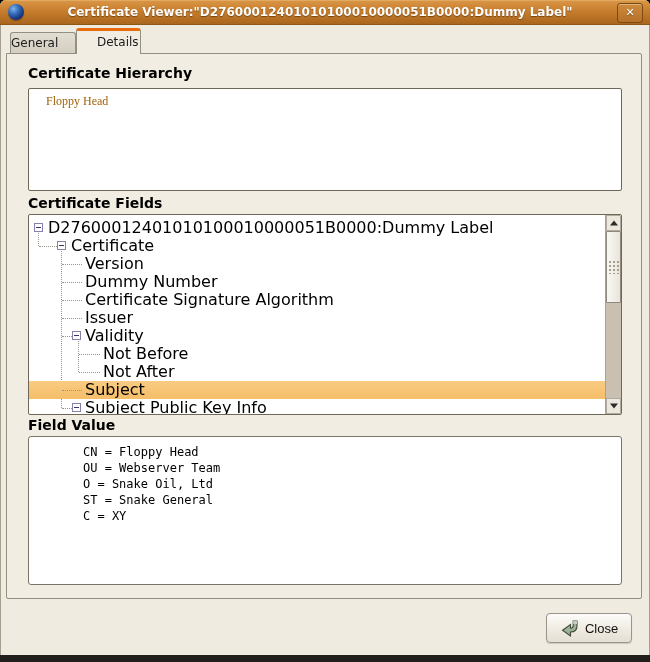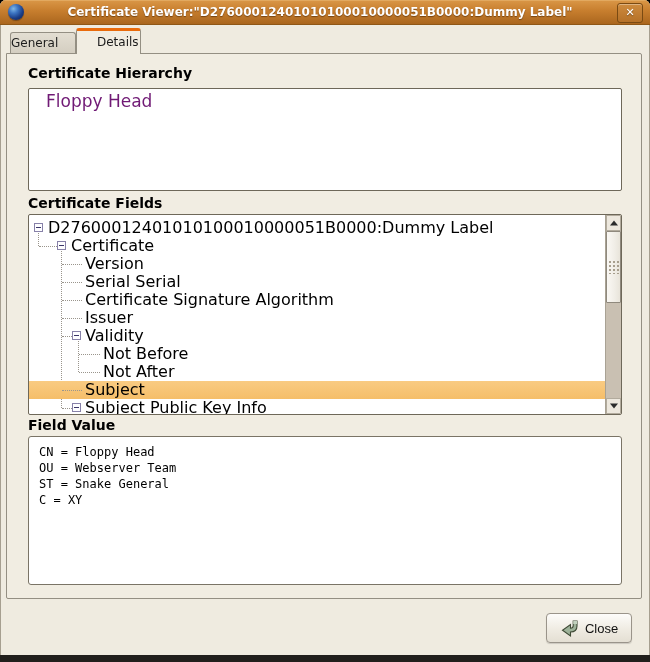--- a/index.html
+++ b/index.html
@@ -28,21 +28,21 @@
   .tab-active{left:76px;top:28px;width:65px;height:26px;line-height:23px;z-index:3;
     background:#F1EDE2;border:1px solid #948F83;border-bottom:none;border-radius:3px 3px 0 0;
     border-top:3px solid #E96B0C;padding-left:20px;}
   
   .panel{position:absolute;left:6px;top:53px;width:636px;height:546px;box-sizing:border-box;
     background:#F1EDE2;border:1px solid #948F83;border-radius:0 2px 2px 2px;z-index:1;}
   .sec-label{position:absolute;left:21px;font-size:14px;font-weight:bold;color:#000;}
   .white-box{position:absolute;left:21px;width:594px;box-sizing:border-box;background:#fff;
     border:1px solid #6E6859;border-radius:2px;overflow:hidden;}
   
-  .hlist-item{position:absolute;left:17px;height:16px;line-height:16px;font-size:17px;color:#701a75;white-space:nowrap;}
+  .hlist-item{position:absolute;left:17px;height:16px;line-height:16px;font-size:12px;color:#a16207;white-space:nowrap;font-family:Liberation Serif, serif;}
   
   .tree-content{position:absolute;left:0;top:0;bottom:0;right:16px;overflow:hidden;}
   .tree-row{position:absolute;left:0;right:0;height:18px;}
   .tree-row.selected{background:linear-gradient(180deg,#F9CB82 0%,#F5BE69 100%);}
   .tree-label{position:absolute;top:0;height:18px;line-height:18px;font-size:16px;color:#000;white-space:nowrap;}
   .expander{position:absolute;top:4px;width:9px;height:9px;box-sizing:border-box;
     border:1px solid #8781A8;background:#FDFDFF;}
   .expander::after{content:"";position:absolute;left:1px;right:1px;top:3px;border-top:1px solid #3B3668;}
   .hdash{position:absolute;top:9px;border-top:1px dotted #9A958C;height:0;}
   .vguide{position:absolute;width:0;border-left:1px dotted #9A958C;}
@@ -55,21 +55,21 @@
     width:0;height:0;border-left:4px solid transparent;border-right:4px solid transparent;}
   .tri-up{border-bottom:5px solid #2B2B2B;}
   .tri-dn{border-top:5px solid #2B2B2B;}
   .sb-thumb{position:absolute;left:0;right:0;top:16px;height:72px;box-sizing:border-box;
     background:linear-gradient(90deg,#FAF8F4 0%,#F0EDE6 60%,#E8E4DA 100%);
     border:1px solid #8F897D;border-radius:1px;cursor:grab;}
   .sb-grip{position:absolute;left:50%;top:50%;transform:translate(-50%,-50%);width:12px;height:14px;
     background-image:radial-gradient(#A79E8D 1px,transparent 1.2px);background-size:4px 4px;}
   
   .mono-line{height:16px;line-height:16px;font-family:"DejaVu Sans Mono","Liberation Mono",monospace;
-    font-size:12px;color:#000;white-space:pre;}
+    font-size:12px;color:#000;white-space:pre;margin-left:44px;}
   .mono-wrap{position:absolute;left:10px;top:7px;right:4px;bottom:4px;overflow:hidden;}
   
   .close-btn{position:absolute;left:546px;top:613px;width:86px;height:30px;box-sizing:border-box;
     background:linear-gradient(180deg,#FDFCFA 0%,#EFEBE2 55%,#E4DFD3 100%);
     border:1px solid #9A948A;border-radius:4px;display:flex;align-items:center;justify-content:center;
     gap:5px;font-size:13px;color:#111;cursor:pointer;box-shadow:0 1px 1px rgba(0,0,0,.15);}
   .bottom-strip{position:absolute;left:0;right:0;bottom:0;height:7px;background:#211F1C;}
 </style>
 </head>
 <body>
@@ -106,21 +106,21 @@
             <div class="hdash" style="left: 10px; width: 18px;"></div>
             <div class="expander" style="left: 28px;"></div>
             <div class="tree-label" style="left: 42px;">Certificate</div>
           </div>
           <div class="tree-row" style="top: 40px;">
             <div class="hdash" style="left: 33px; width: 20px;"></div>
             <div class="tree-label" style="left: 56px;">Version</div>
           </div>
           <div class="tree-row" style="top: 58px;">
             <div class="hdash" style="left: 33px; width: 20px;"></div>
-            <div class="tree-label" style="left: 56px;">Serial Serial</div>
+            <div class="tree-label" style="left: 56px;">Dummy Number</div>
           </div>
           <div class="tree-row" style="top: 76px;">
             <div class="hdash" style="left: 33px; width: 20px;"></div>
             <div class="tree-label" style="left: 56px;">Certificate Signature Algorithm</div>
           </div>
           <div class="tree-row" style="top: 94px;">
             <div class="hdash" style="left: 33px; width: 20px;"></div>
             <div class="tree-label" style="left: 56px;">Issuer</div>
           </div>
           <div class="tree-row" style="top: 112px;">
@@ -157,20 +157,21 @@
           <span class="tri-dn"></span>
         </div>
       </div>
     </div>
 
     <div class="sec-label" style="top:363px;">Field Value</div>
     <div class="white-box" style="top:382px;height:149px;border-color:#7A7466;border-radius:3px;">
       <div class="mono-wrap">
           <div class="mono-line">CN = Floppy Head</div>
           <div class="mono-line">OU = Webserver Team</div>
+          <div class="mono-line">O = Snake Oil, Ltd</div>
           <div class="mono-line">ST = Snake General</div>
           <div class="mono-line">C = XY</div>
         </div>
     </div>
 
   </div>
 
   <button class="close-btn">
     <svg width="20" height="19" viewBox="0 0 20 19">
       <path d="M17 2 L17 7 Q17 13 10.5 13 L10.5 17 L2.5 11.2 L10.5 5.5 L10.5 9.2 Q13.2 9.2 13.2 6.8 L13.2 2 Z" fill="#9DB299" stroke="#3F4A36" stroke-width="1.1"></path>

